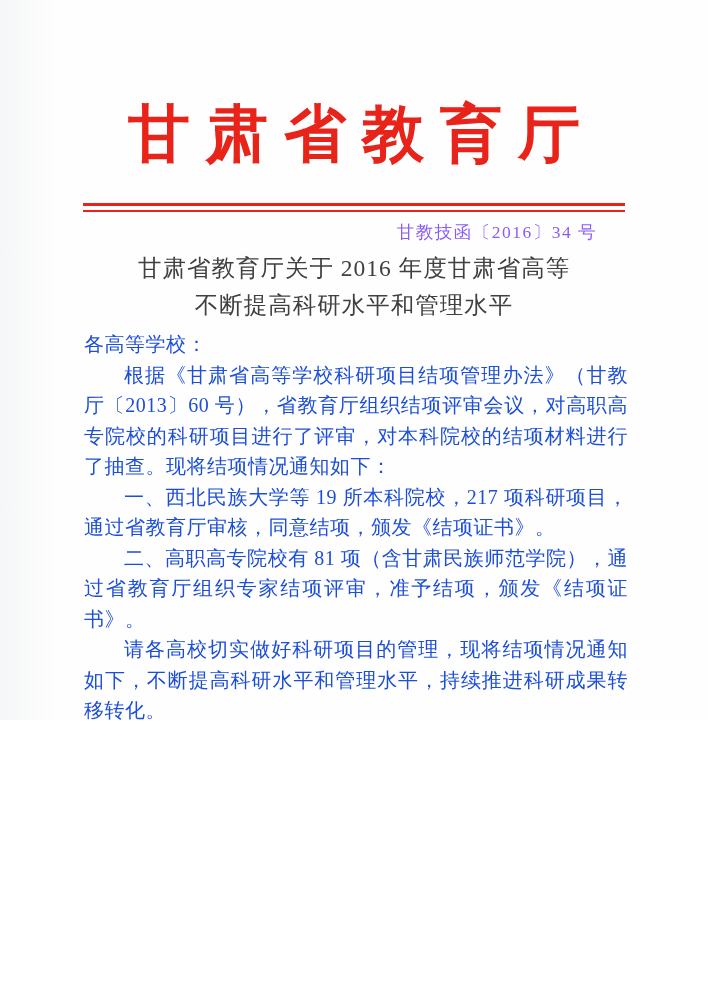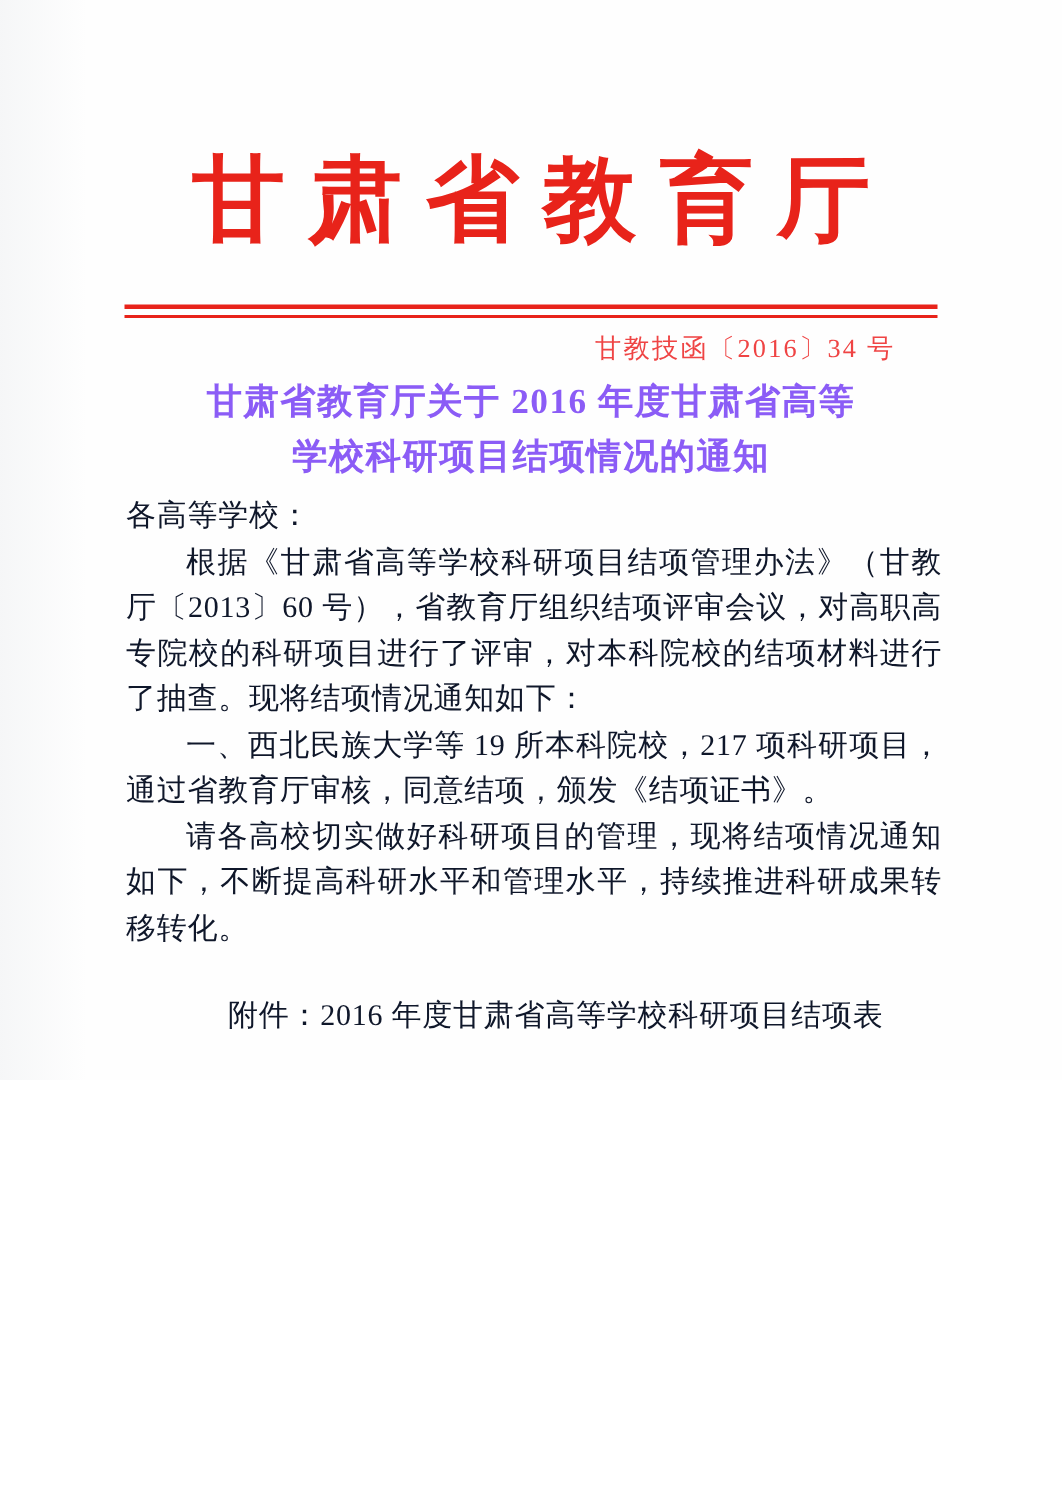--- a/index.html
+++ b/index.html
@@ -34,39 +34,39 @@
   .red-rule {
     position: absolute;
     top: 203px; left: 83px; width: 542px; height: 4px;
     border-top: 3.5px solid #e8231a;
     border-bottom: 2px solid #e8231a;
   }
   .doc-number {
     position: absolute;
     top: 220px; right: 111px;
     font-size: 17.5px;
-    color: #ef4444;
+    color: #8b5cf6;
     letter-spacing: 1.5px;
     white-space: nowrap;
   }
   .doc-title {
     position: absolute;
     top: 250px; left: 0; width: 100%;
     text-align: center;
     font-size: 23.5px;
-    font-weight: 700;
-    color: #8b5cf6;
+    font-weight: 400;
+    color: #404040;
     line-height: 37px;
     letter-spacing: 1px;
   }
   .body-text {
     position: absolute;
     top: 329px; left: 84px; width: 544px;
     font-size: 20px;
-    color: #0f172a;
+    color: #1d4ed8;
     line-height: 30.5px;
     text-align: justify;
     letter-spacing: 0.5px;
   }
   .body-text p { margin: 0; text-indent: 2em; }
   .body-text p.salutation { text-indent: 0; }
   .body-text p.attachment { margin-top: 28px; text-indent: 3.4em; text-align: left; }
   .signature-block { position: absolute; color: #3d3d3d; white-space: nowrap; }
   .sig-issuer { top: 826px; left: 374px; font-size: 20.5px; letter-spacing: 2px; }
   .sig-date   { top: 857px; left: 344px; font-size: 20.5px; letter-spacing: 1px; }
@@ -92,27 +92,28 @@
   <div class="scan-edge"></div>
 
   <div class="letterhead">甘肃省教育厅</div>
 
   <div class="red-rule"></div>
 
   <div class="doc-number">甘教技函〔2016〕34 号</div>
 
   <div class="doc-title">
     <div>甘肃省教育厅关于 2016 年度甘肃省高等</div>
-    <div>学校科研项目结项情况的通知</div>
+    <div>不断提高科研水平和管理水平</div>
   </div>
 
   <div class="body-text">
     <p class="salutation">各高等学校：</p>
     <p>根据《甘肃省高等学校科研项目结项管理办法》（甘教厅〔2013〕60 号），省教育厅组织结项评审会议，对高职高专院校的科研项目进行了评审，对本科院校的结项材料进行了抽查。现将结项情况通知如下：</p>
     <p>一、西北民族大学等 19 所本科院校，217 项科研项目，通过省教育厅审核，同意结项，颁发《结项证书》。</p>
+    <p>二、高职高专院校有 81 项（含甘肃民族师范学院），通过省教育厅组织专家结项评审，准予结项，颁发《结项证书》。</p>
     <p>请各高校切实做好科研项目的管理，现将结项情况通知如下，不断提高科研水平和管理水平，持续推进科研成果转移转化。</p>
     <p class="attachment">附件：2016 年度甘肃省高等学校科研项目结项表</p>
   </div>
 
   <div class="signature-block sig-issuer">甘肃省教育厅</div>
 
   <div class="signature-block sig-date">2016 年 11 月 24 日</div>
 
   <svg class="seal" viewBox="-76 -76 152 152" aria-hidden="true">
     <circle cx="0" cy="0" r="69" fill="none" stroke="#e23020" stroke-width="5.5"></circle>

